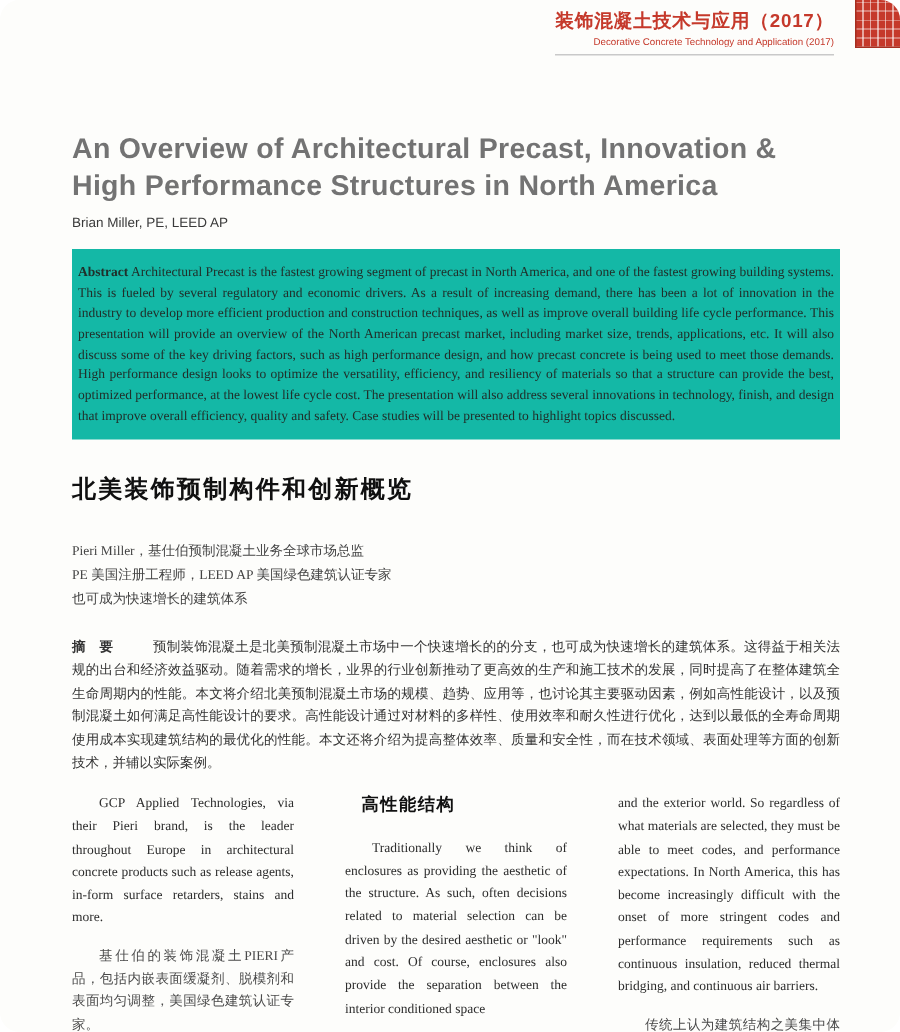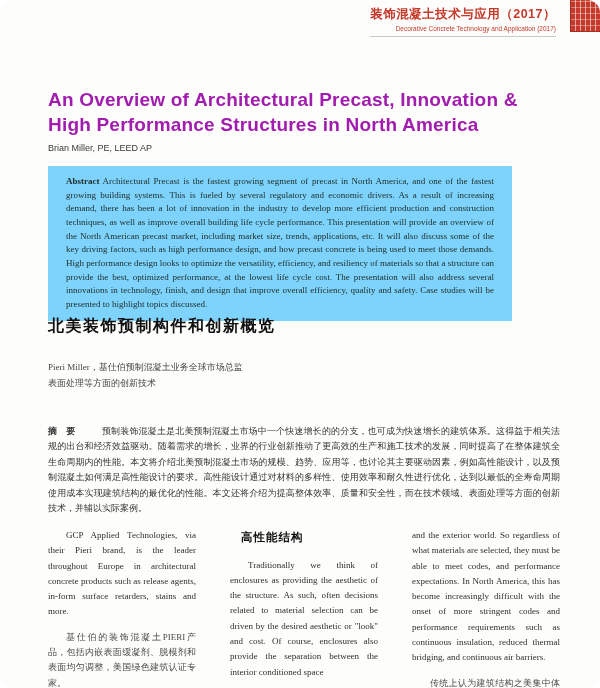--- a/index.html
+++ b/index.html
@@ -25,31 +25,31 @@
     background:#c5392b;
     background-image:repeating-linear-gradient(90deg, rgba(255,255,255,0.55) 0 1px, transparent 1px 5px),
                      repeating-linear-gradient(0deg, rgba(255,255,255,0.35) 0 1px, transparent 1px 6px);
     box-shadow:0 0 0 1px #a52e20 inset;
   }
 
   
   .title-en {
     position:absolute; left:48px; top:74px; width:505px;
     font-family:"Liberation Sans", sans-serif; font-weight:bold;
-    font-size:19px; line-height:1.35; color:#a21caf; letter-spacing:0.2px;
+    font-size:19px; line-height:1.35; color:#737373; letter-spacing:0.2px;
   }
   .author-en {
     position:absolute; left:48px; top:143px;
     font-family:"Liberation Sans", sans-serif; font-size:9px; color:#3a3a3a;
   }
 
   
   .abstract-box {
-    position:absolute; left:48px; top:166px; width:464px; box-sizing:border-box;
-    background:#7dd3fc; padding:9px 18px;
+    position:absolute; left:48px; top:166px; width:512px; box-sizing:border-box;
+    background:#14b8a6; padding:9px 4px;
     font-size:9px; line-height:1.52; text-align:justify; color:#20302b;
   }
   .abstract-box b { font-weight:bold; }
 
   
   .title-zh {
     position:absolute; left:48px; top:316px;
     font-family:"Liberation Sans", sans-serif; font-weight:bold;
     font-size:16px; color:#101010; letter-spacing:1.5px;
   }
@@ -99,21 +99,22 @@
 
   <div class="abstract-box">
     <b>Abstract</b>
     <span>Architectural Precast is the fastest growing segment of precast in North America, and one of the fastest growing building systems. This is fueled by several regulatory and economic drivers. As a result of increasing demand, there has been a lot of innovation in the industry to develop more efficient production and construction techniques, as well as improve overall building life cycle performance. This presentation will provide an overview of the North American precast market, including market size, trends, applications, etc. It will also discuss some of the key driving factors, such as high performance design, and how precast concrete is being used to meet those demands. High performance design looks to optimize the versatility, efficiency, and resiliency of materials so that a structure can provide the best, optimized performance, at the lowest life cycle cost. The presentation will also address several innovations in technology, finish, and design that improve overall efficiency, quality and safety. Case studies will be presented to highlight topics discussed.</span>
   </div>
 
   <div class="title-zh">北美装饰预制构件和创新概览</div>
 
   <div class="author-zh">
     <div>Pieri Miller，基仕伯预制混凝土业务全球市场总监</div>
-    <div>表面处理等方面的创新技术</div>
+    <div>PE 美国注册工程师，LEED AP 美国绿色建筑认证专家</div>
+    <div>也可成为快速增长的建筑体系</div>
   </div>
 
   <div class="abstract-zh">
     <b>摘　要</b>
     <span>预制装饰混凝土是北美预制混凝土市场中一个快速增长的的分支，也可成为快速增长的建筑体系。这得益于相关法规的出台和经济效益驱动。随着需求的增长，业界的行业创新推动了更高效的生产和施工技术的发展，同时提高了在整体建筑全生命周期内的性能。本文将介绍北美预制混凝土市场的规模、趋势、应用等，也讨论其主要驱动因素，例如高性能设计，以及预制混凝土如何满足高性能设计的要求。高性能设计通过对材料的多样性、使用效率和耐久性进行优化，达到以最低的全寿命周期使用成本实现建筑结构的最优化的性能。本文还将介绍为提高整体效率、质量和安全性，而在技术领域、表面处理等方面的创新技术，并辅以实际案例。</span>
   </div>
 
   <div class="columns">
 
     <div class="col">

